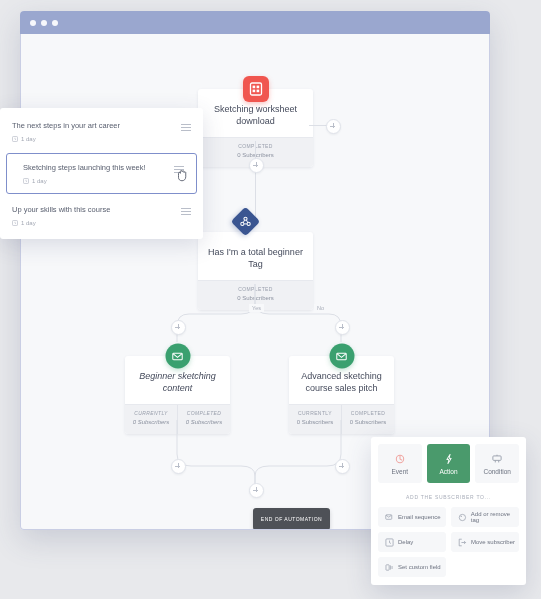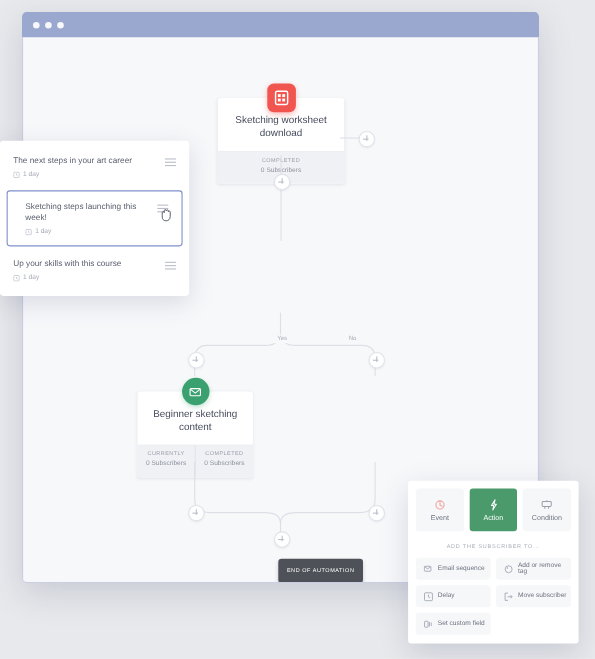--- a/index.html
+++ b/index.html
@@ -185,22 +185,22 @@
     font-size: 5px;
     letter-spacing: .5px;
     color: #ffffff;
     text-transform: uppercase;
   }
 
   
   #email-panel {
     position: absolute;
     left: 0px;
-    top: 128px;
-    width: 172px;
+    top: 108px;
+    width: 203px;
     background: #ffffff;
     border-radius: 3px;
     box-shadow: 0 6px 22px rgba(60,70,110,0.16);
     z-index: 30;
     padding: 4px 0 4px 0;
   }
   .email-row {
     position: relative;
     display: flex;
     align-items: flex-start;
@@ -347,33 +347,54 @@
       </div>
       <div class="node-title">Sketching worksheet download</div>
       <div class="node-stats">
         <div class="stat-col">
           <div class="stat-label">COMPLETED</div>
           <div class="stat-value">0 Subscribers</div>
         </div>
       </div>
     </div>
 
+    <div class="flow-node wide" style="left:177px; top:198px;">
+      <div class="node-badge">
+        <div class="badge-diamond">
+          <div class="glyph">
+            <svg width="13" height="13" viewBox="0 0 14 14">
+              <circle cx="7" cy="4" r="1.7" fill="none" stroke="#ffffff" stroke-width="1.1"></circle>
+              <circle cx="3.6" cy="9.6" r="1.7" fill="none" stroke="#ffffff" stroke-width="1.1"></circle>
+              <circle cx="10.4" cy="9.6" r="1.7" fill="none" stroke="#ffffff" stroke-width="1.1"></circle>
+              <path d="M6 5.4 L4.6 8.2 M8 5.4 L9.4 8.2 M5.3 9.6 H8.7" stroke="#ffffff" stroke-width="1"></path>
+            </svg>
+          </div>
+        </div>
+      </div>
+      <div class="node-title">Has I'm a total beginner Tag</div>
+      <div class="node-stats">
+        <div class="stat-col">
+          <div class="stat-label">COMPLETED</div>
+          <div class="stat-value">0 Subscribers</div>
+        </div>
+      </div>
+    </div>
 
     <svg style="position:absolute; left:120px; top:250px; width:250px; height:70px; z-index:1;">
       <path d="M114 0 V18 Q114 30 100 30 H48 Q36 30 36 42 V58" fill="none" stroke="#dcdfe6" stroke-width="1"></path>
       <path d="M114 0 V18 Q114 30 128 30 H188 Q200 30 200 42 V58" fill="none" stroke="#dcdfe6" stroke-width="1"></path>
     </svg>
 
     <div class="branch-label" style="left:228px; top:270px;">Yes</div>
     <div class="branch-label" style="left:293px; top:270px;">No</div>
 
     <div class="plus-btn" style="left:150px; top:286px;"></div>
     <div class="plus-btn" style="left:314px; top:286px;"></div>
 
-    <div class="flow-node" style="left:104px; top:322px;">
+    <div class="flow-node" style="left:104px; top:322px;font-style:italic;">
       <div class="node-badge">
         <div class="badge-circle" style="display:flex;align-items:center;justify-content:center;">
           <svg width="12" height="12" viewBox="0 0 14 14">
             <rect x="1.5" y="3.2" width="11" height="7.6" rx="1" fill="none" stroke="#ffffff" stroke-width="1.2"></rect>
             <path d="M2 4 L7 8 L12 4" fill="none" stroke="#ffffff" stroke-width="1.2"></path>
           </svg>
         </div>
       </div>
       <div class="node-title">Beginner sketching content</div>
       <div class="node-stats">
@@ -381,20 +402,41 @@
           <div class="stat-label">CURRENTLY</div>
           <div class="stat-value">0 Subscribers</div>
         </div>
         <div class="stat-col">
           <div class="stat-label">COMPLETED</div>
           <div class="stat-value">0 Subscribers</div>
         </div>
       </div>
     </div>
 
+    <div class="flow-node" style="left:268px; top:322px;">
+      <div class="node-badge">
+        <div class="badge-circle" style="display:flex;align-items:center;justify-content:center;">
+          <svg width="12" height="12" viewBox="0 0 14 14">
+            <rect x="1.5" y="3.2" width="11" height="7.6" rx="1" fill="none" stroke="#ffffff" stroke-width="1.2"></rect>
+            <path d="M2 4 L7 8 L12 4" fill="none" stroke="#ffffff" stroke-width="1.2"></path>
+          </svg>
+        </div>
+      </div>
+      <div class="node-title">Advanced sketching course sales pitch</div>
+      <div class="node-stats">
+        <div class="stat-col">
+          <div class="stat-label">CURRENTLY</div>
+          <div class="stat-value">0 Subscribers</div>
+        </div>
+        <div class="stat-col">
+          <div class="stat-label">COMPLETED</div>
+          <div class="stat-value">0 Subscribers</div>
+        </div>
+      </div>
+    </div>
 
     <svg style="position:absolute; left:120px; top:386px; width:250px; height:80px; z-index:1;">
       <path d="M36 0 V34 Q36 46 50 46 H100 Q114 46 114 56 V70" fill="none" stroke="#dcdfe6" stroke-width="1"></path>
       <path d="M200 0 V34 Q200 46 186 46 H128 Q114 46 114 56 V70" fill="none" stroke="#dcdfe6" stroke-width="1"></path>
     </svg>
 
     <div class="plus-btn" style="left:150px; top:425px;"></div>
     <div class="plus-btn" style="left:314px; top:425px;"></div>
     <div class="plus-btn" style="left:228px; top:449px;"></div>
 

